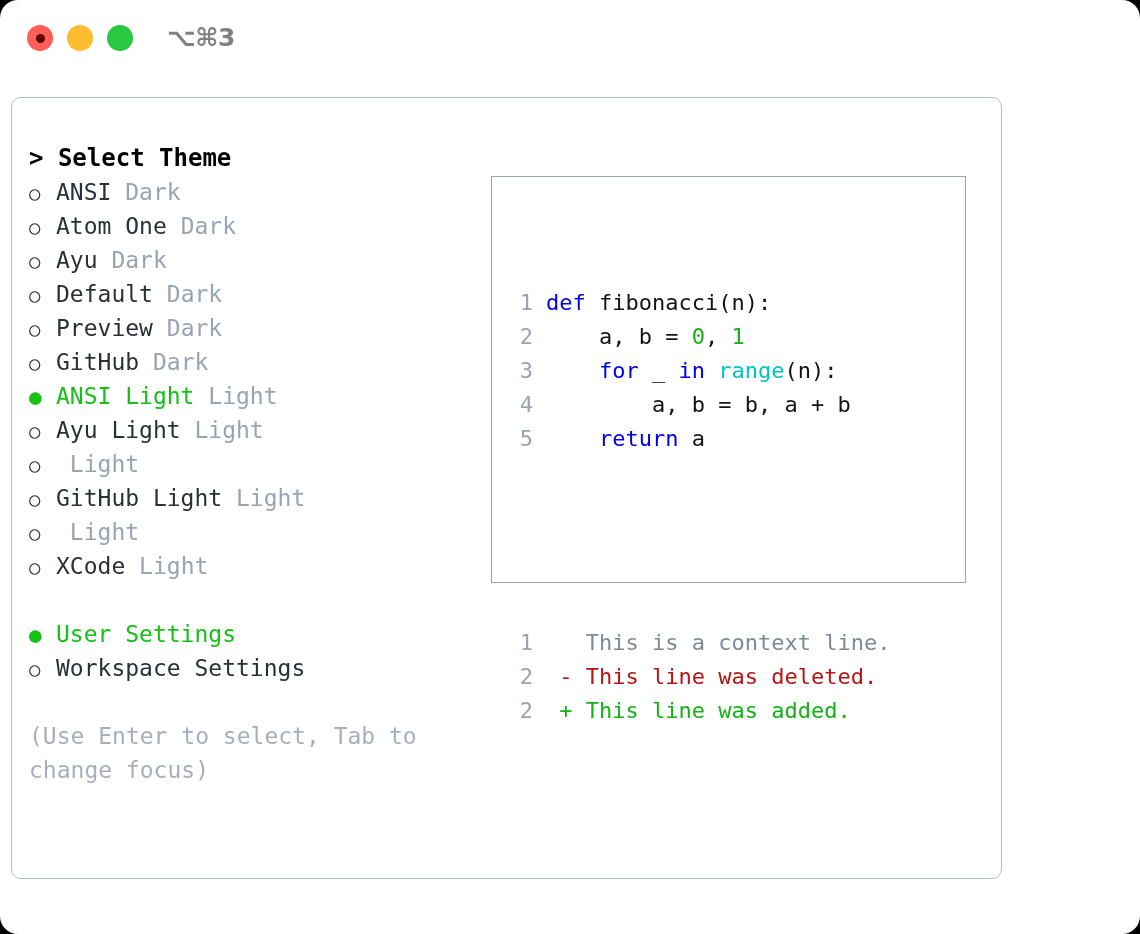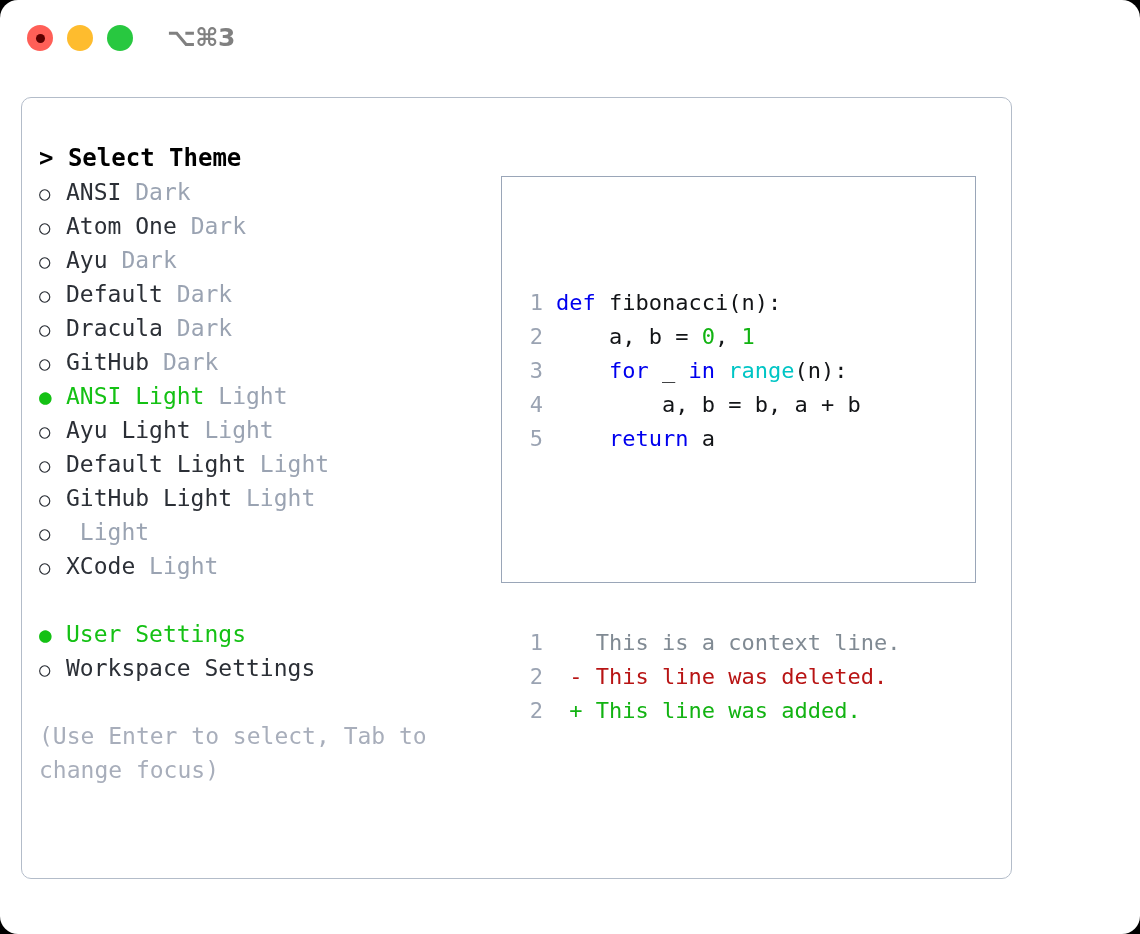--- a/index.html
+++ b/index.html
@@ -63,21 +63,21 @@
     font-size: 25px;
     font-weight: bold;
     letter-spacing: -0.5px;
     color: #808080;
     font-family: "DejaVu Sans", "Liberation Sans", sans-serif;
   }
 
   
   .panel {
     position: absolute;
-    left: 21px;
+    left: 11px;
     top: 97px;
     width: 991px;
     height: 782px;
     border: 1.6px solid #b3bcc9;
     border-radius: 10px;
     box-sizing: border-box;
     background: #ffffff;
   }
 
   .columns {
@@ -209,25 +209,25 @@
   <div class="panel">
     <div class="columns">
 
       <div class="left-col">
         <div class="section-title">&gt; Select Theme</div>
         <div id="theme-list">
             <div class="opt-row"><span class="bullet">○</span><span class="opt-name">ANSI</span><span class="opt-suffix"> Dark</span></div>
             <div class="opt-row"><span class="bullet">○</span><span class="opt-name">Atom One</span><span class="opt-suffix"> Dark</span></div>
             <div class="opt-row"><span class="bullet">○</span><span class="opt-name">Ayu</span><span class="opt-suffix"> Dark</span></div>
             <div class="opt-row"><span class="bullet">○</span><span class="opt-name">Default</span><span class="opt-suffix"> Dark</span></div>
-            <div class="opt-row"><span class="bullet">○</span><span class="opt-name">Dracula</span><span class="opt-suffix"> Dark</span></div>
+            <div class="opt-row"><span class="bullet">○</span><span class="opt-name">Preview</span><span class="opt-suffix"> Dark</span></div>
             <div class="opt-row"><span class="bullet">○</span><span class="opt-name">GitHub</span><span class="opt-suffix"> Dark</span></div>
             <div class="opt-row selected"><span class="bullet sel">●</span><span class="opt-name">ANSI Light</span><span class="opt-suffix"> Light</span></div>
             <div class="opt-row"><span class="bullet">○</span><span class="opt-name">Ayu Light</span><span class="opt-suffix"> Light</span></div>
-            <div class="opt-row"><span class="bullet">○</span><span class="opt-name">Default Light</span><span class="opt-suffix"> Light</span></div>
+            <div class="opt-row"><span class="bullet">○</span><span class="opt-suffix"> Light</span></div>
             <div class="opt-row"><span class="bullet">○</span><span class="opt-name">GitHub Light</span><span class="opt-suffix"> Light</span></div>
             <div class="opt-row"><span class="bullet">○</span><span class="opt-suffix"> Light</span></div>
             <div class="opt-row"><span class="bullet">○</span><span class="opt-name">XCode</span><span class="opt-suffix"> Light</span></div>
           </div>
 
         <div class="spacer-sm"></div>
 
         <div id="apply-list">
             <div class="opt-row selected"><span class="bullet sel">●</span><span class="opt-name">User Settings</span></div>
             <div class="opt-row"><span class="bullet">○</span><span class="opt-name">Workspace Settings</span></div>

